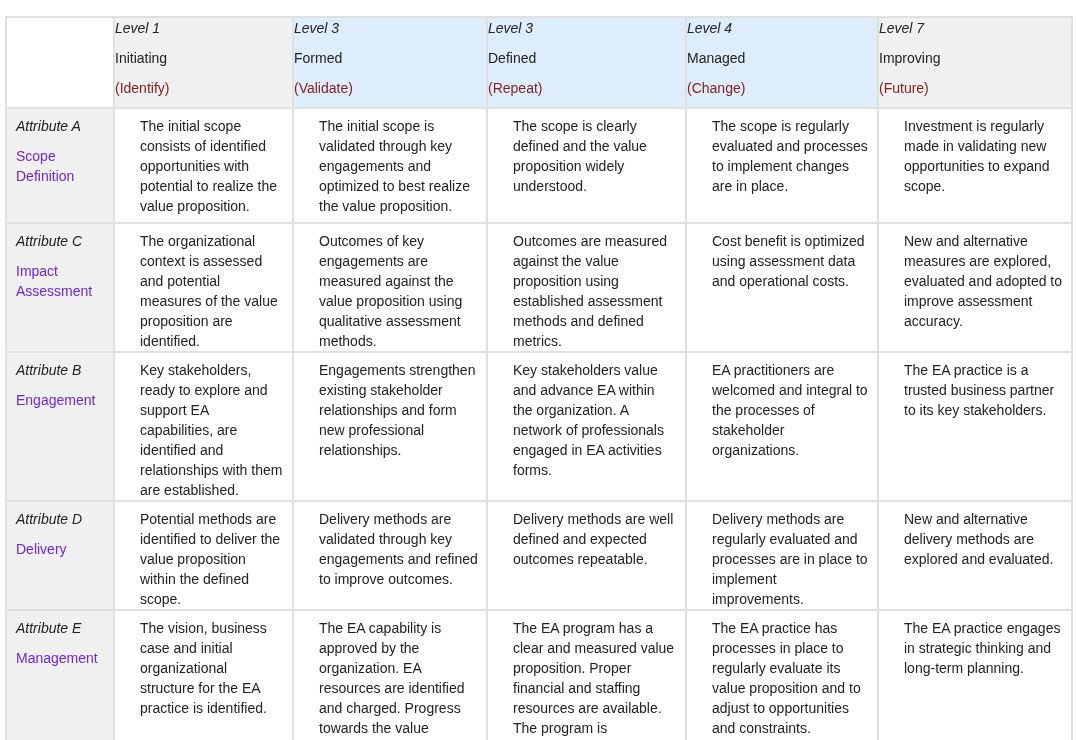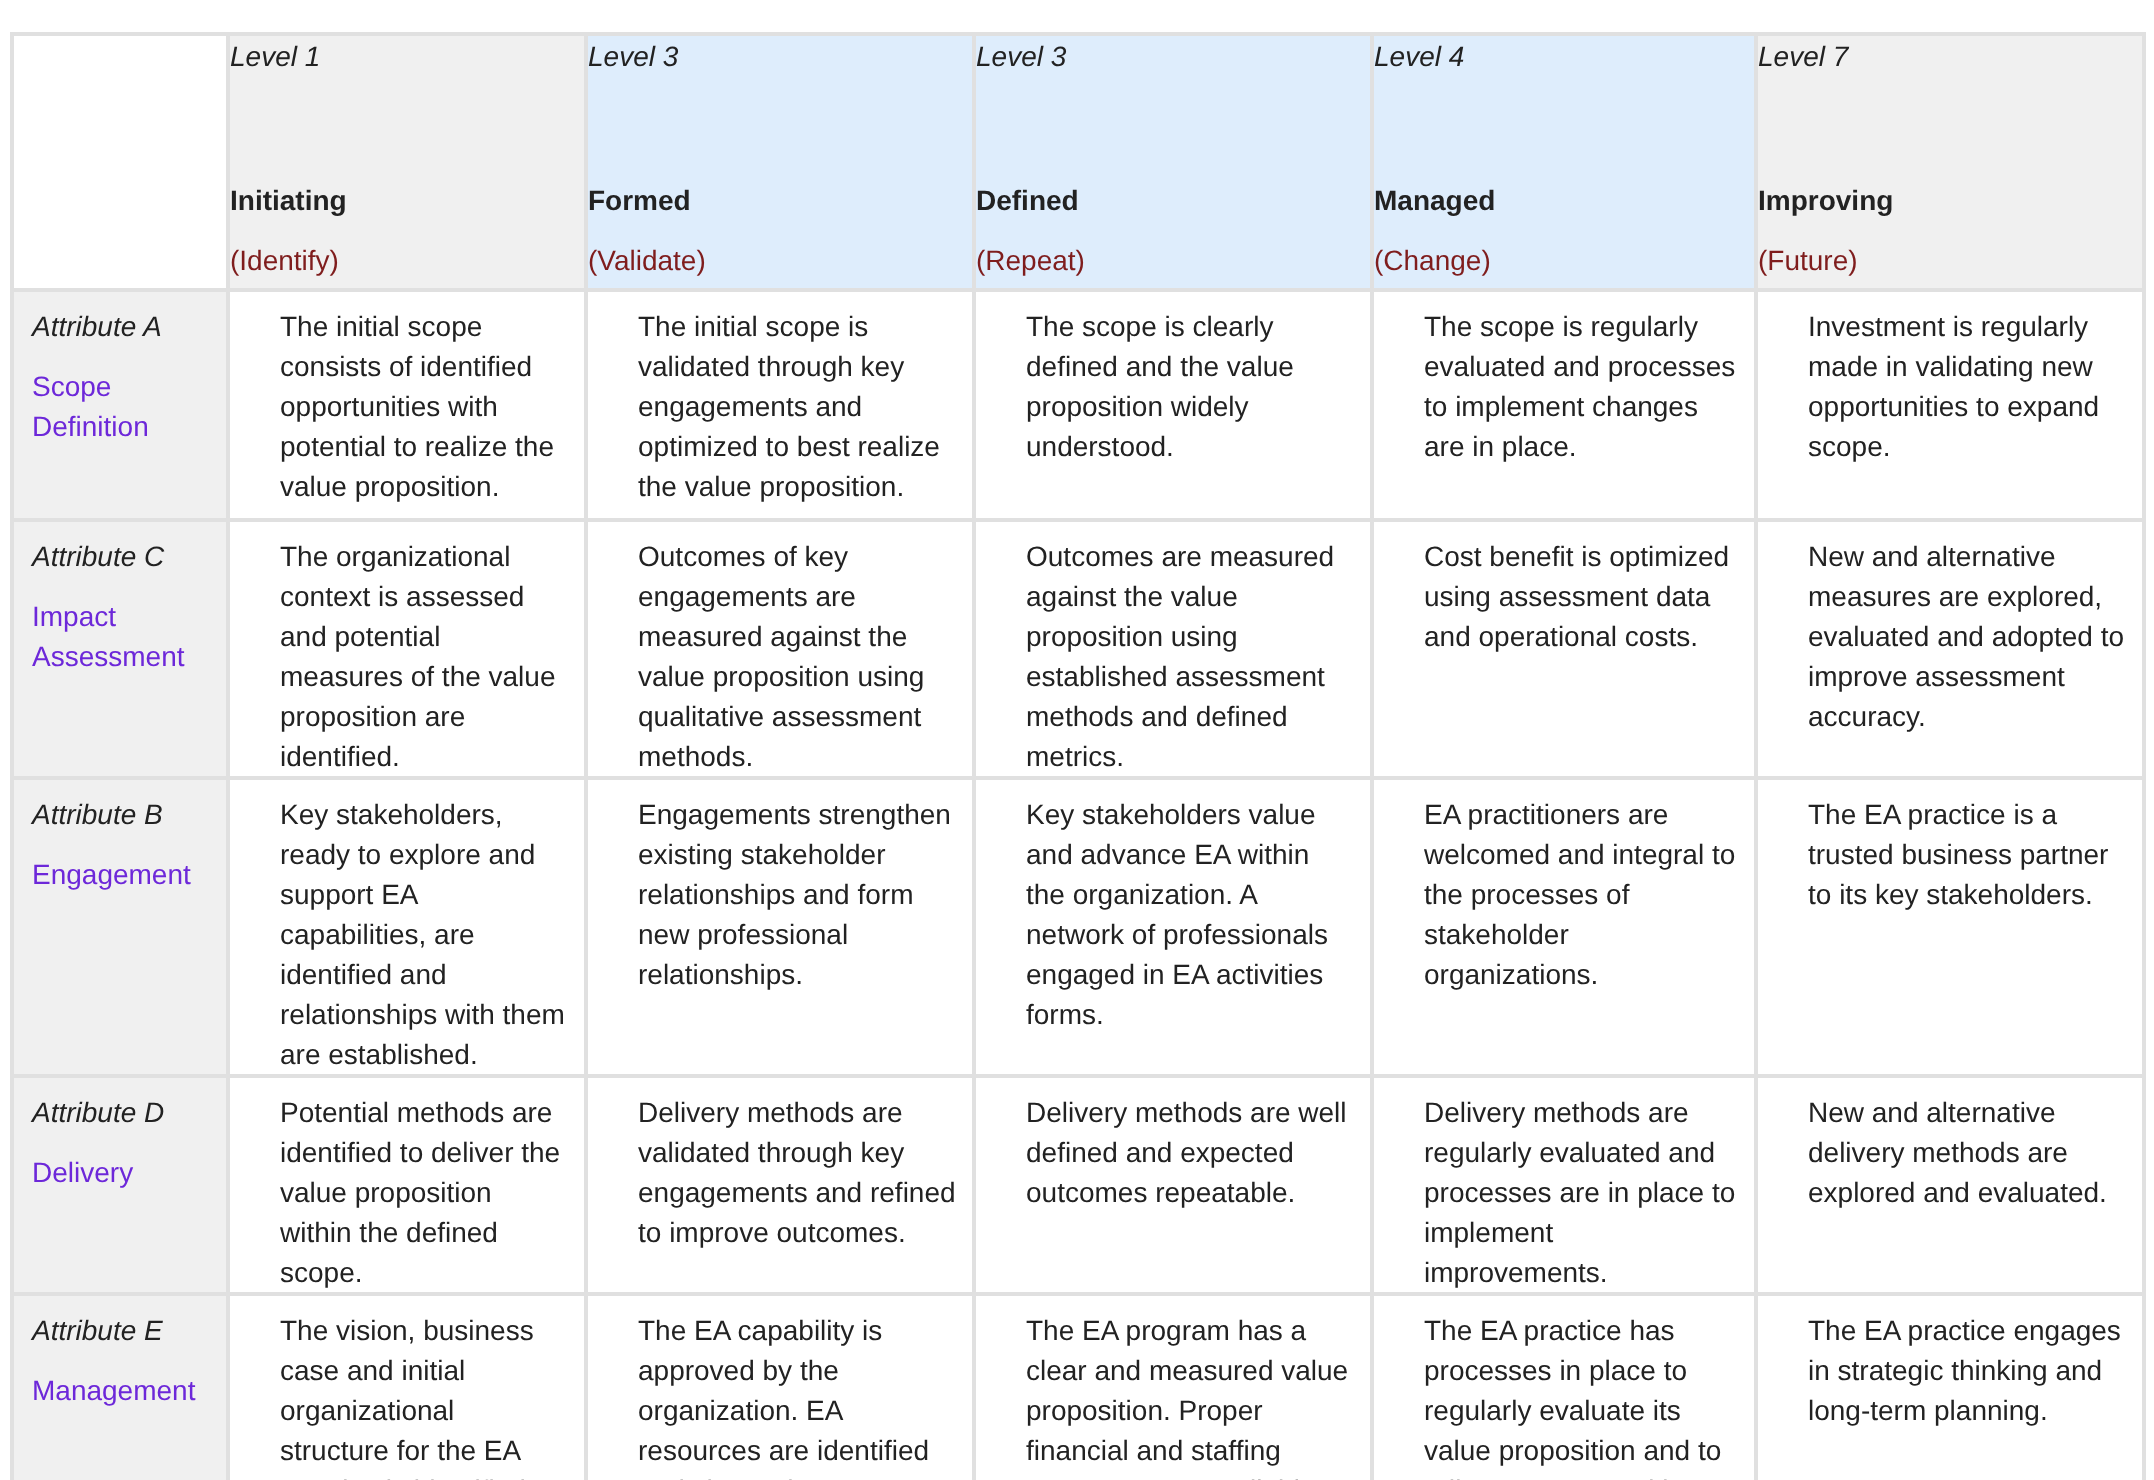--- a/index.html
+++ b/index.html
@@ -23,21 +23,21 @@
   col.c3 { width: 199px; }
   col.c4 { width: 192px; }
   col.c5 { width: 194px; }
 
   .hdr { height: 91px; }
   .hdr th { padding: 8px 8px 0 9px; }
   .hdr th.corner { background: #ffffff; }
   .hdr th.grey { background: #f0f0f0; }
   .hdr th.blue { background: #deedfc; }
   .lvl { font-style: italic; display: block; height: 30px; }
-  .stage { font-weight: bold; display: block; height: 30px; margin-top: 42px; }
+  .stage { font-weight: normal; display: block; height: 30px; }
   .verb { color: #7f1d1d; display: block; height: 24px; }
 
   tr.row td { padding: 7px 8px 0 25px; }
   tr.row td.attr { background: #f0f0f0; padding-left: 9px; }
   .attr-code { font-style: italic; display: block; margin-bottom: 10px; }
   .attr-name { font-weight: normal; color: #6d28d9; display: block; }
   tr.rA { height: 115px; }
   tr.rB { height: 135px; }
   tr.rC { height: 115px; }
   tr.rD { height: 91px; }

